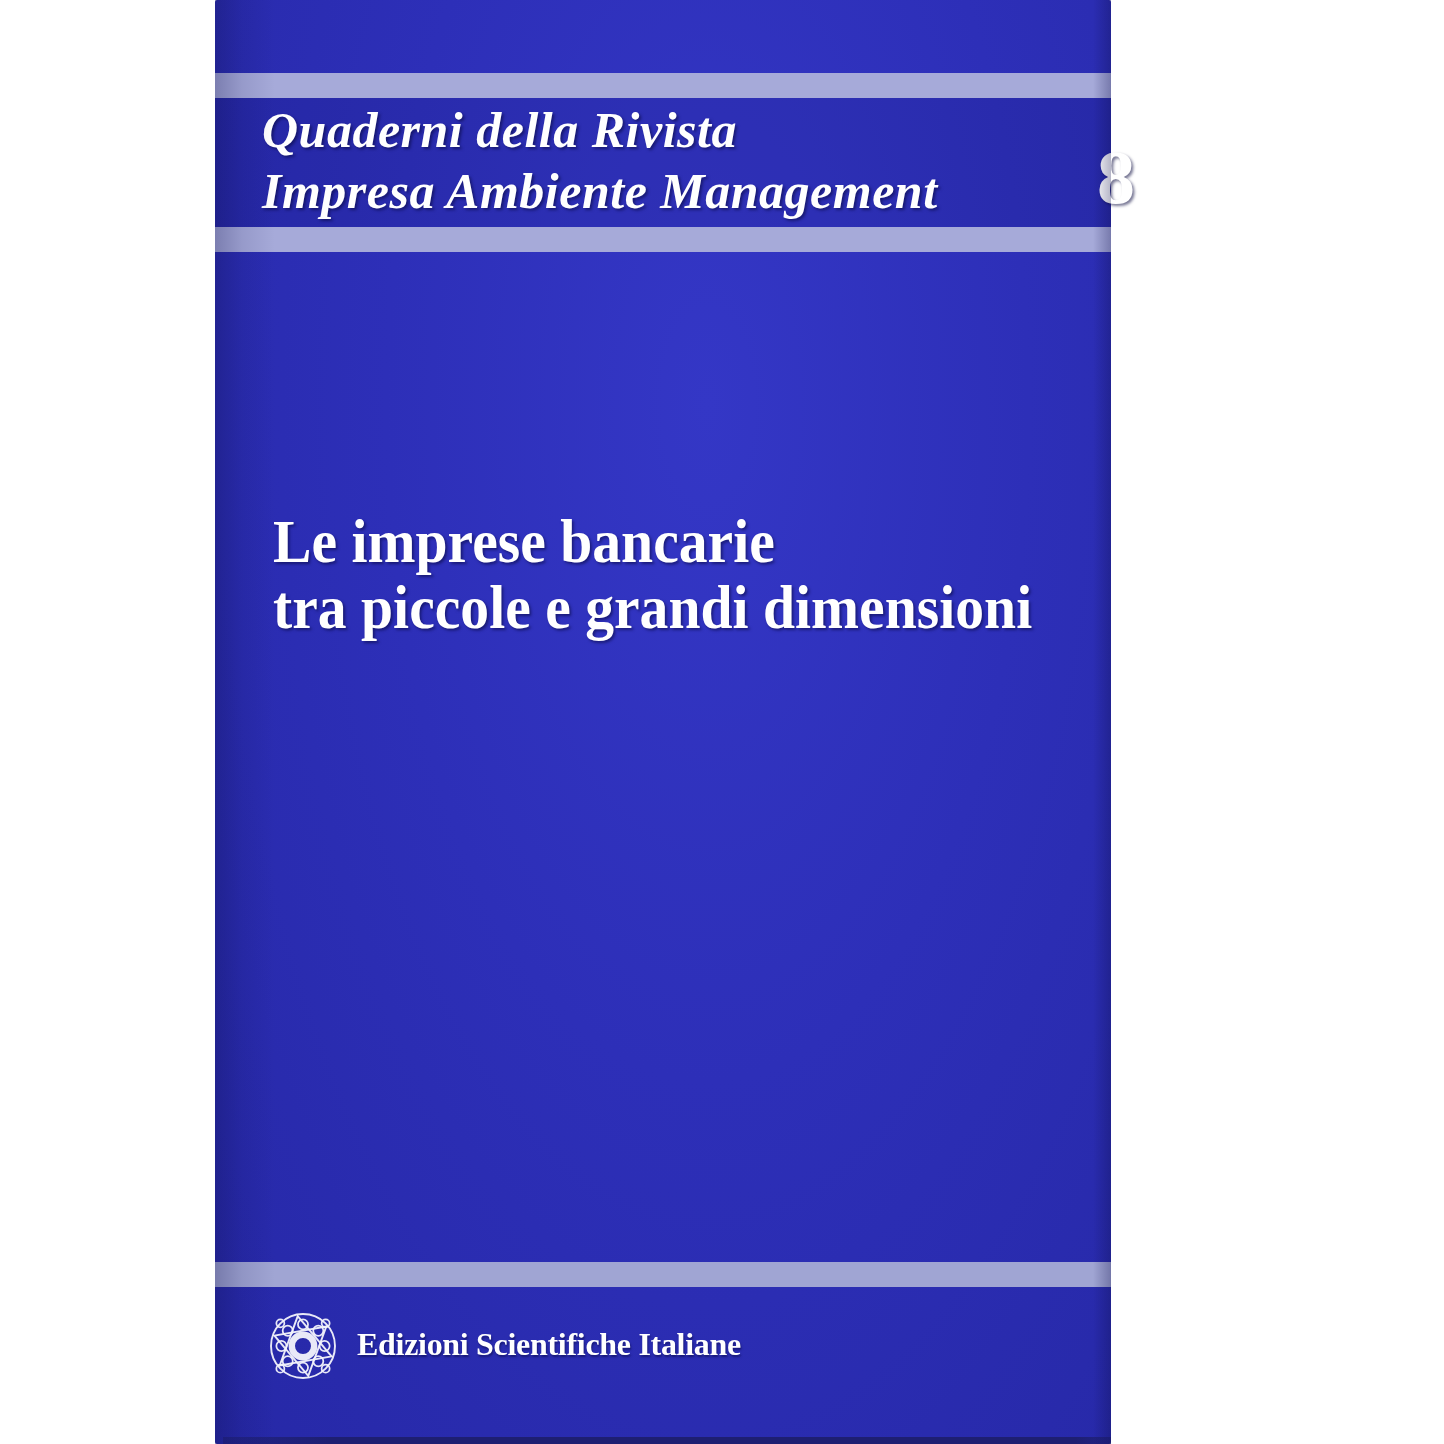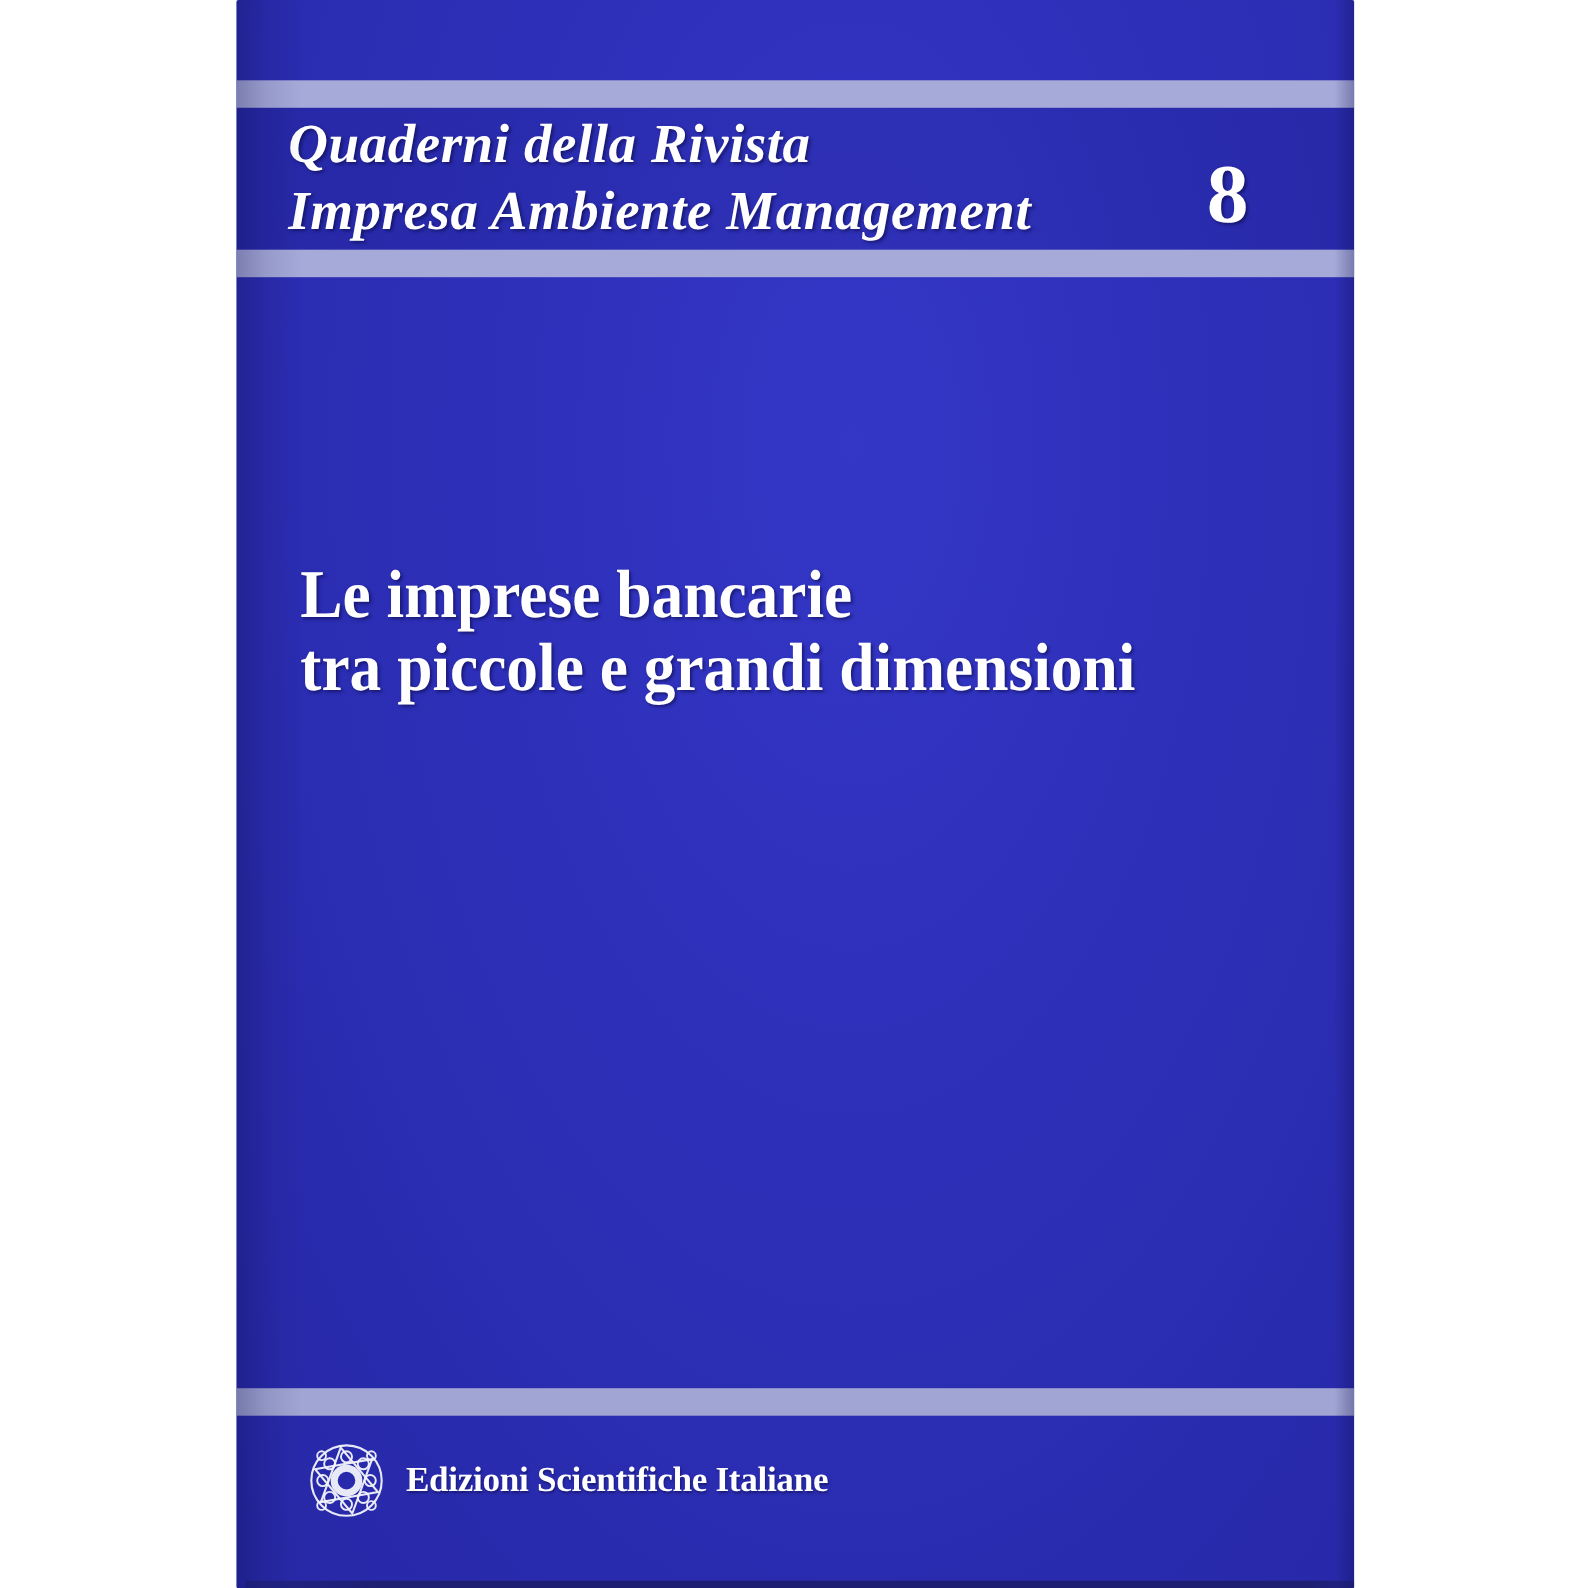--- a/index.html
+++ b/index.html
@@ -16,21 +16,21 @@
   html,body{width:1444px;height:1444px;}
   body{
     background:var(--page-white,#fff);
     font-family:"Liberation Serif","DejaVu Serif",serif;
     position:relative;
     overflow:hidden;
   }
   .cover{
     position:absolute;
     left:215px; top:0;
-    width:1016px; height:1444px;
+    width:896px; height:1444px;
     background:
       radial-gradient(ellipse at 55% 28%, var(--cover-blue-light,#3437c6) 0%, var(--cover-blue,#2d2fb8) 46%, var(--cover-blue-dark,#2628a6) 100%);
     border-radius:2px;
   }
   
   .left-crease{
     position:absolute; left:0; top:0; bottom:0; width:60px;
     background:linear-gradient(90deg, rgba(12,12,70,.28) 0%, rgba(12,12,70,.10) 45%, rgba(12,12,70,0) 100%);
     pointer-events:none;
   }
@@ -79,21 +79,21 @@
   .title{
     position:absolute; left:58px; top:508px;
     color:var(--text-white,#fff);
     font-weight:bold;
     font-size:62px; line-height:66px;
     transform:scaleX(.93); transform-origin:left top;
     text-shadow:2px 2px 3px rgba(8,8,60,.55);
     white-space:nowrap;
   }
   .publisher{
-    position:absolute; left:12px; top:1300px; right:0; height:95px;text-align:center;
+    position:absolute; left:0; top:1300px; right:0; height:95px;text-align:center;
   }
   .esi-logo{
     position:absolute; left:48px; top:6px;
     width:80px; height:80px;
   }
   .publisher-name{
     position:absolute; left:142px; top:24px;
     color:var(--text-white,#fff);
     font-weight:bold;
     font-size:32px; line-height:40px;

